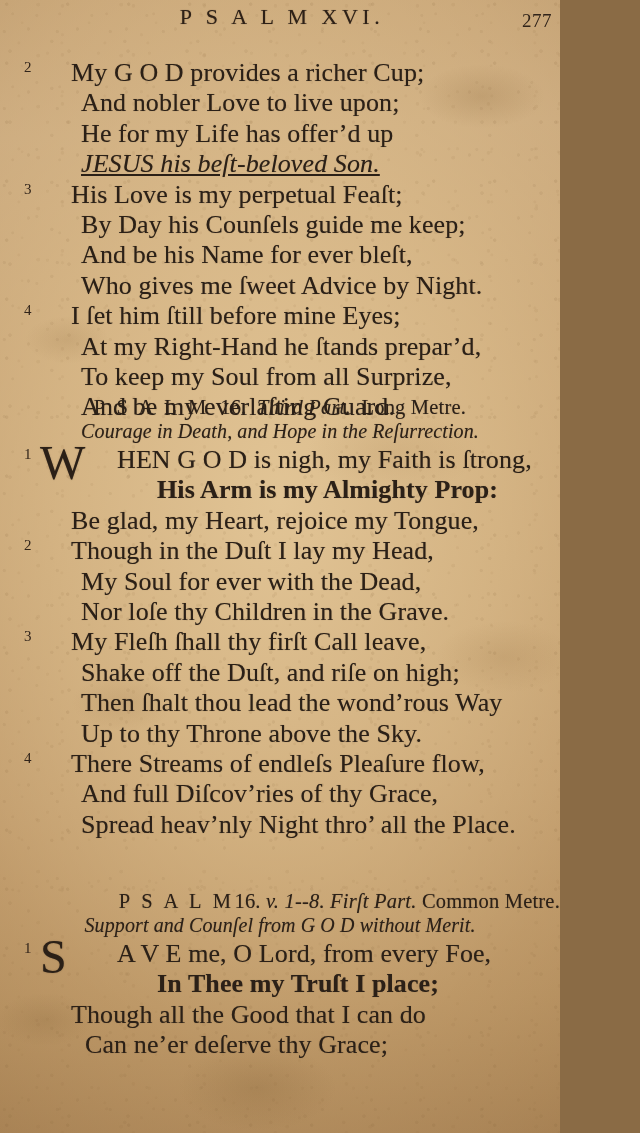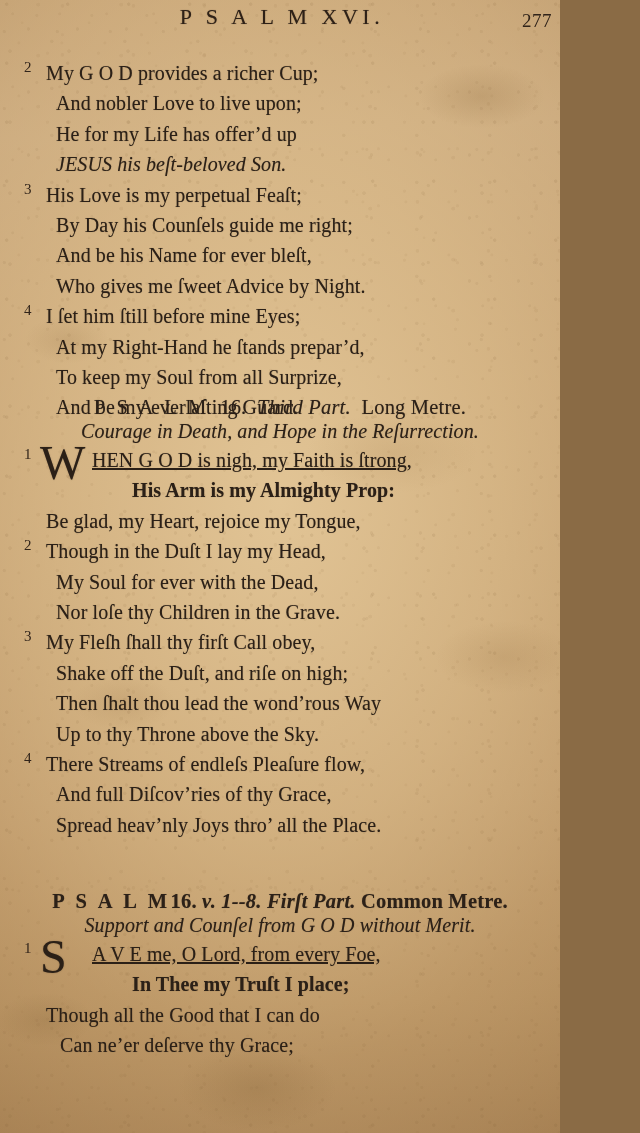--- a/index.html
+++ b/index.html
@@ -111,29 +111,30 @@
     padding-left: 46px;
   }
   .stanza-num {
     position: absolute;
     left: 24px;
     top: 1px;
     font-size: 15px;
     color: #31241a;
   }
   .line {
-    font-size: 20px;
+    font-size: 26px;
     line-height: 30.4px;
     white-space: nowrap;
     letter-spacing: .1px;
     color: #2b2017;
     text-shadow: 0 0 .9px rgba(43,32,23,.40);
+    margin-left: 25px;
   }
   .line.ind { padding-left: 10px; }
-  .line i, .italic { font-style: italic; }
+  .line i, .italic { font-style: italic; text-decoration: underline; }
 
   .block-1 { position: absolute; top: 58px; left: 0; right: 0; }
 
   
   .heading { text-align: center; }
   .heading-main {
     font-size: 20.5px;
     letter-spacing: .2px;
     color: #2c2118;
     text-shadow: 0 0 .9px rgba(44,33,24,.40);
@@ -158,21 +159,21 @@
   }
   .dropcap {
     position: absolute;
     left: 40px;
     top: -4px;
     font-size: 48px;
     line-height: 44px;
     color: #2b2017;
     text-shadow: 0 0 1.2px rgba(43,32,23,.5);
   }
-  .opening .line.first { padding-left: 46px; text-decoration: underline; }
+  .opening .line.first { padding-left: 46px; }
   .opening .line.second { padding-left: 86px; font-weight: bold; }
 
   .block-2 { position: absolute; top: 396px; left: 0; right: 0; }
   .block-3 { position: absolute; top: 890px; left: 0; right: 0; }
 </style>
 </head>
 <body>
 
 <div class="page">
   <div class="grain"></div>
@@ -191,21 +192,21 @@
         <span class="stanza-num">2</span>
         <div class="line">My G O D provides a richer Cup;</div>
         <div class="line ind">And nobler Love to live upon;</div>
         <div class="line ind">He for my Life has offer’d up</div>
         <div class="line ind italic">JESUS his beſt-beloved Son.</div>
       </div>
 
       <div class="stanza">
         <span class="stanza-num">3</span>
         <div class="line">His Love is my perpetual Feaſt;</div>
-        <div class="line ind">By Day his Counſels guide me right;</div>
+        <div class="line ind">By Day his Counſels guide me keep;</div>
         <div class="line ind">And be his Name for ever bleſt,</div>
         <div class="line ind">Who gives me ſweet Advice by Night.</div>
       </div>
 
       <div class="stanza">
         <span class="stanza-num">4</span>
         <div class="line">I ſet him ſtill before mine Eyes;</div>
         <div class="line ind">At my Right-Hand he ſtands prepar’d,</div>
         <div class="line ind">To keep my Soul from all Surprize,</div>
         <div class="line ind">And be my everlaſting Guard.</div>
@@ -231,38 +232,38 @@
 
       <div class="stanza">
         <span class="stanza-num">2</span>
         <div class="line">Though in the Duſt I lay my Head,</div>
         <div class="line ind">My Soul for ever with the Dead,</div>
         <div class="line ind">Nor loſe thy Children in the Grave.</div>
       </div>
 
       <div class="stanza">
         <span class="stanza-num">3</span>
-        <div class="line">My Fleſh ſhall thy firſt Call obey,</div>
+        <div class="line">My Fleſh ſhall thy firſt Call leave,</div>
         <div class="line ind">Shake off the Duſt, and riſe on high;</div>
         <div class="line ind">Then ſhalt thou lead the wond’rous Way</div>
         <div class="line ind">Up to thy Throne above the Sky.</div>
       </div>
 
       <div class="stanza">
         <span class="stanza-num">4</span>
         <div class="line">There Streams of endleſs Pleaſure flow,</div>
         <div class="line ind">And full Diſcov’ries of thy Grace,</div>
-        <div class="line ind">Spread heav’nly Joys thro’ all the Place.</div>
+        <div class="line ind">Spread heav’nly Night thro’ all the Place.</div>
       </div>
     </div>
 
     <div class="block-3">
 
       <div class="heading">
-        <div class="heading-main" style="text-align:center; font-weight:bold;">
+        <div class="heading-main" style="text-align:right; ">
           <span class="psword">P S A L M</span><span>16.</span>&nbsp;<i>v. 1--8.</i>&nbsp;<i>Firſt Part.</i>&nbsp;<span>Common Metre.</span>
         </div>
         <div class="heading-sub">Support and Counſel from G O D without Merit.</div>
       </div>
 
       <div class="opening">
         <span class="stanza-num">1</span>
         <span class="dropcap">S</span>
         <div class="line first">A V E me, O Lord, from every Foe,</div>
         <div class="line second">In Thee my Truſt I place;</div>

